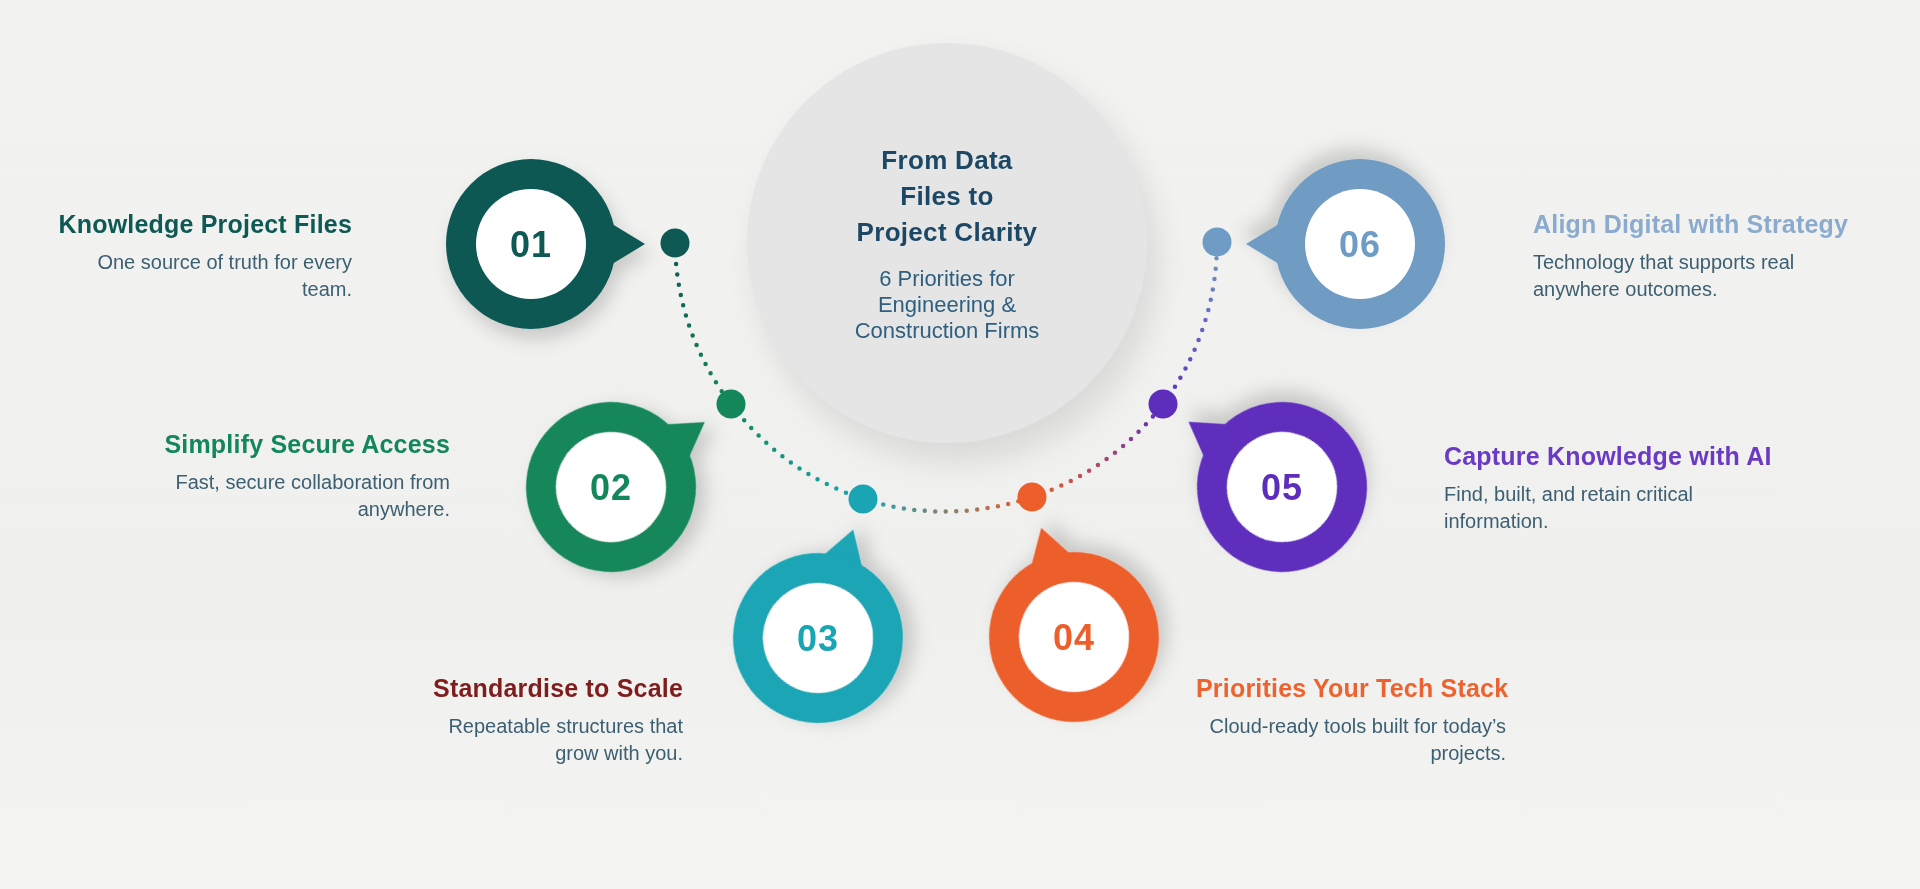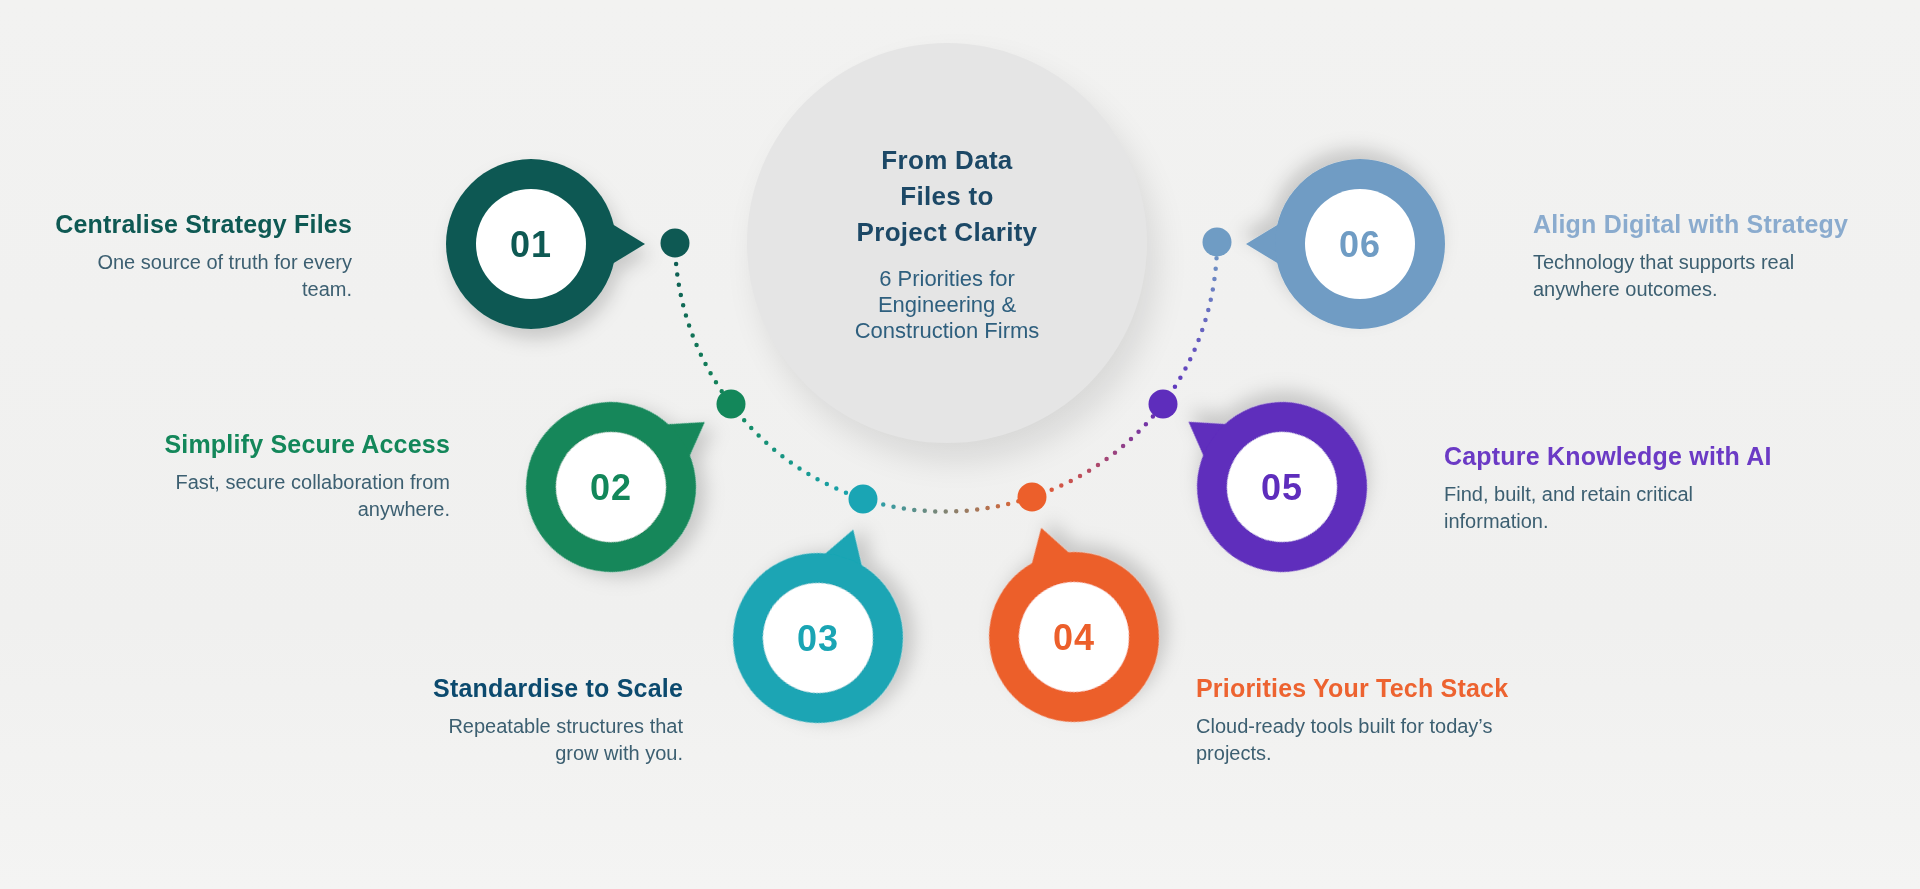--- a/index.html
+++ b/index.html
@@ -20,21 +20,21 @@
   .center-sub{font-size:22px;line-height:26px;color:#2e5f7e;}
   
   .tb{position:absolute;}
   .tb .t{font-weight:bold;font-size:25px;line-height:31px;letter-spacing:.2px;white-space:nowrap;margin-bottom:9px;}
   .tb .d{font-size:20px;line-height:27px;color:#3c5f71;}
   .tb.right{text-align:right;}
   .tb.right .d{margin-left:auto;text-align:right;}
   .tb1{right:1568px;top:209px;}  .tb1 .d{width:310px;}
   .tb2{right:1470px;top:429px;}  .tb2 .d{width:330px;}
   .tb3{right:1237px;top:673px;}  .tb3 .d{width:280px;}
-  .tb4{left:1196px;top:673px;}   .tb4 .d{width:310px;}
+  .tb4{left:1196px;top:673px;}   .tb4 .d{width:310px;text-align:right;}
   .tb5{left:1444px;top:441px;}   .tb5 .d{width:350px;}
   .tb6{left:1533px;top:209px;}   .tb6 .d{width:330px;}
   .num{font-family:"Liberation Sans",sans-serif;font-weight:bold;font-size:36px;letter-spacing:1px;}
 </style>
 </head>
 <body>
 
 <div class="stage">
 
   <svg class="scene" width="1920" height="889" viewBox="0 0 1920 889">
@@ -129,31 +129,31 @@
       <div>Project Clarity</div>
     </div>
     <div class="center-sub">
       <div>6 Priorities for</div>
       <div>Engineering &amp;</div>
       <div>Construction Firms</div>
     </div>
   </div>
 
   <div class="tb tb1 right">
-    <div class="t" style="color: rgb(14, 89, 83);">Centralise Strategy Files</div>
+    <div class="t" style="color: rgb(14, 89, 83);">Knowledge Project Files</div>
     <div class="d">One source of truth for every team.</div>
   </div>
 
   <div class="tb tb2 right">
     <div class="t" style="color: rgb(19, 135, 90);">Simplify Secure Access</div>
     <div class="d">Fast, secure collaboration from anywhere.</div>
   </div>
 
   <div class="tb tb3 right">
-    <div class="t" style="color: #0c4a6e;">Standardise to Scale</div>
+    <div class="t" style="color: #7f1d1d;">Standardise to Scale</div>
     <div class="d">Repeatable structures that grow with you.</div>
   </div>
 
   <div class="tb tb4">
     <div class="t" style="color: rgb(237, 99, 48);">Priorities Your Tech Stack</div>
     <div class="d">Cloud-ready tools built for today’s projects.</div>
   </div>
 
   <div class="tb tb5">
     <div class="t" style="color: rgb(107, 58, 197);">Capture Knowledge with AI</div>

